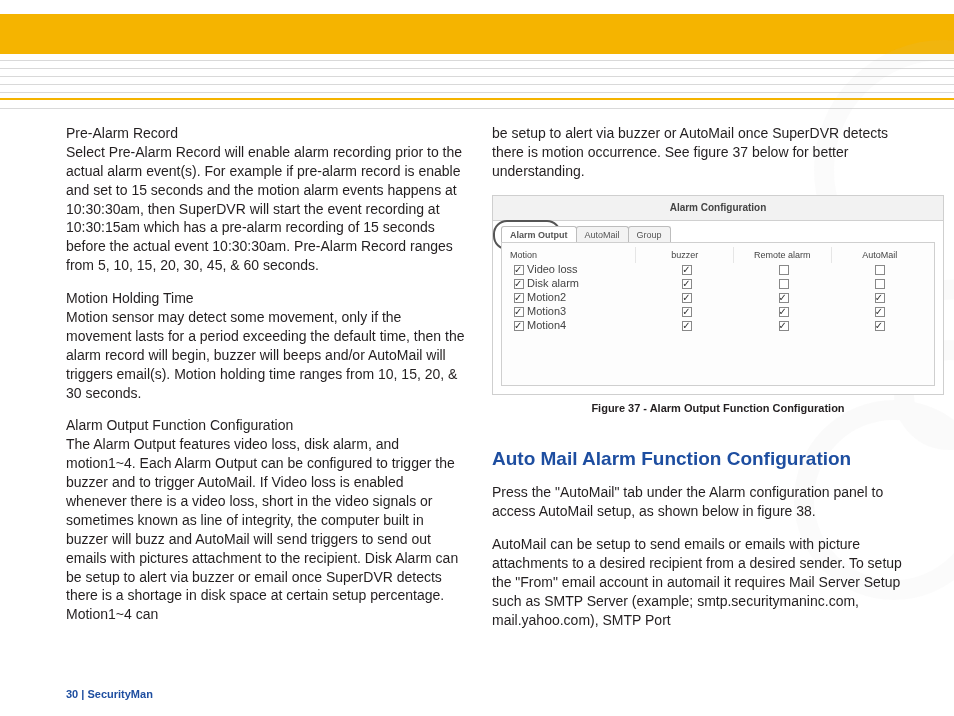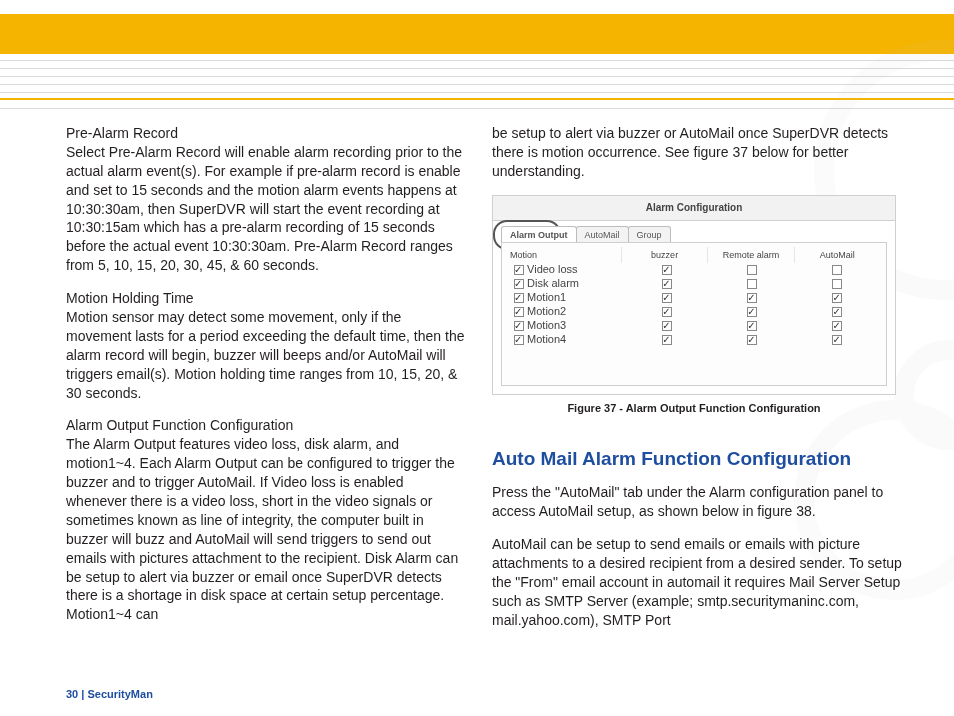--- a/index.html
+++ b/index.html
@@ -88,21 +88,21 @@
   .sect-title {
     font-weight: 700;
     color: #1e4ea0;
     font-size: 19px;
     margin: 0 0 12px 0;
   }
 
   
   .figure {
     margin: 6px 0 8px 0;
-    width: 404px;
+    width: 452px;
   }
   .figwin {
     width: 100%;
     height: 200px;
     background: #ffffff;
     border: 1px solid #cfcfcf;
     position: relative;
     box-sizing: border-box;
   }
   .figwin .titlebar {
@@ -301,26 +301,20 @@
                   <div class="fcell"><span class="cb"></span></div>
                   <div class="fcell"><span class="cb"></span></div>
                 </div>
                 <div class="frow">
                   <div class="fname"><span class="cb checked"></span> Disk alarm</div>
                   <div class="fcell"><span class="cb checked"></span></div>
                   <div class="fcell"><span class="cb"></span></div>
                   <div class="fcell"><span class="cb"></span></div>
                 </div>
                 <div class="frow">
-                  <div class="fname"><span class="cb checked"></span> Motion1</div>
-                  <div class="fcell"><span class="cb checked"></span></div>
-                  <div class="fcell"><span class="cb checked"></span></div>
-                  <div class="fcell"><span class="cb checked"></span></div>
-                </div>
-                <div class="frow">
                   <div class="fname"><span class="cb checked"></span> Motion2</div>
                   <div class="fcell"><span class="cb checked"></span></div>
                   <div class="fcell"><span class="cb checked"></span></div>
                   <div class="fcell"><span class="cb checked"></span></div>
                 </div>
                 <div class="frow">
                   <div class="fname"><span class="cb checked"></span> Motion3</div>
                   <div class="fcell"><span class="cb checked"></span></div>
                   <div class="fcell"><span class="cb checked"></span></div>
                   <div class="fcell"><span class="cb checked"></span></div>

